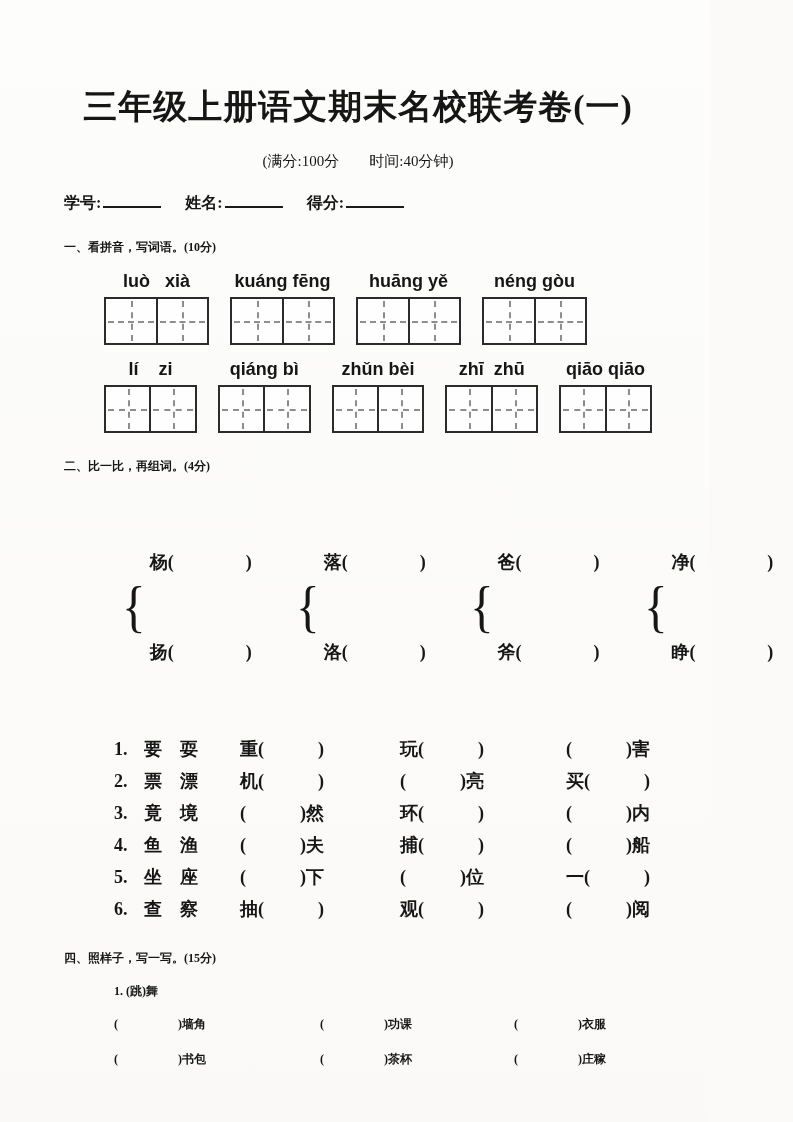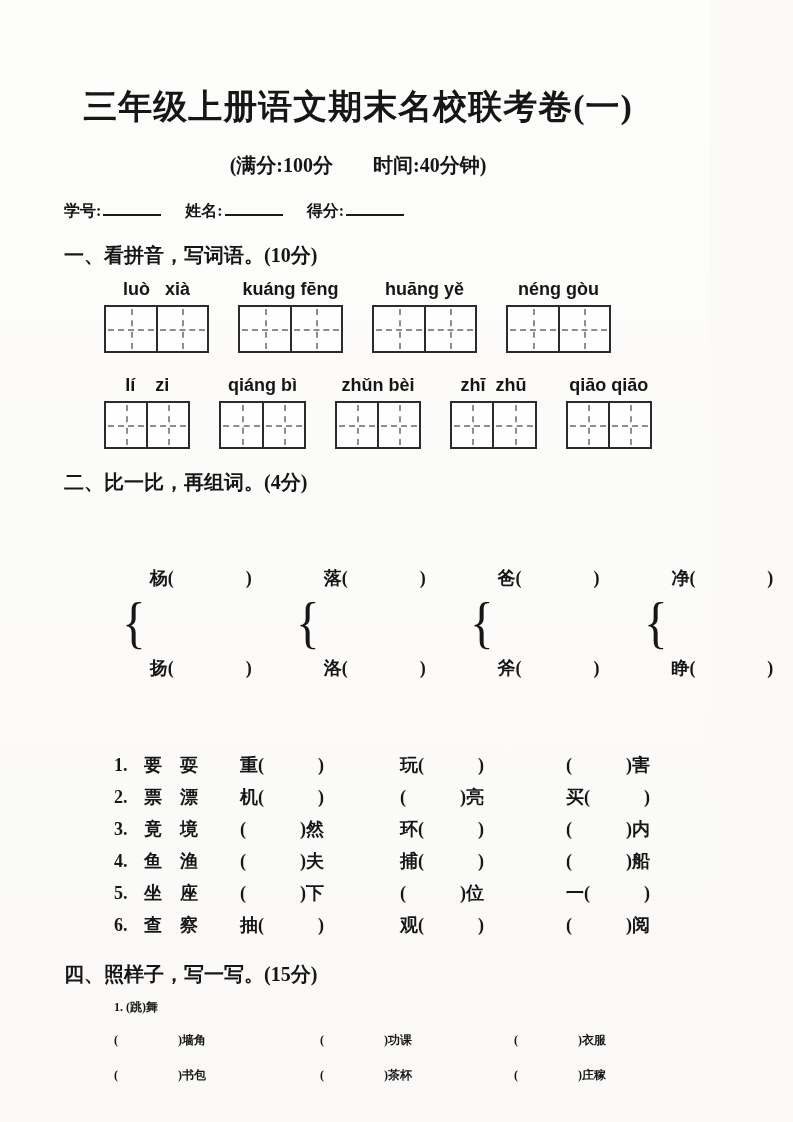--- a/index.html
+++ b/index.html
@@ -7,32 +7,32 @@
   body {
     width:793px; height:1122px;
     font-family:"Liberation Serif", serif;
     color:#161616;
     overflow:hidden;
   }
   .page { width:710px; height:1122px; padding:84px 58px 12px 64px;
           background:linear-gradient(180deg,#fdfdfc 0%,#faf9f8 100%); }
 
   .title { text-align:center; font-size:34px; font-weight:900; letter-spacing:1px; }
-  .subtitle { text-align:center; font-size:20px; font-weight:700; margin-top:22px; }
+  .subtitle { text-align:center; font-size:15px; font-weight:400; margin-top:22px; }
 
   .student-line { font-size:16px; font-weight:700; margin-top:22px; }
   .blank { display:inline-block; width:58px; height:5px;
            border-bottom:2px solid #1b1b1b; margin:0 24px 0 2px; }
   .blank.last { margin-right:0; }
 
-  .sec-heading { font-size:20px; font-weight:800; margin-top:20px; line-height:26px; }
+  .sec-heading { font-size:12px; font-weight:800; margin-top:20px; line-height:26px; }
 
   
   .pinyin-grid { margin:2px 0 0 40px; }
-  .py-row { display:flex; gap:29px; margin-top:9px; }
+  .py-row { display:flex; gap:21px; margin-top:9px; }
   .py-block { width:105px; }
   .py { font-family:"Liberation Sans", sans-serif; font-size:18px; font-weight:700;
         text-align:center; white-space:pre; margin-bottom:4px; line-height:24px; }
   .tian-box { height:48px; border:2px solid #2b2b2b; display:flex; background:#fefefe; }
   .cell { flex:1; position:relative; }
   .cell + .cell { border-left:2px solid #2b2b2b; }
   .cell::before { content:''; position:absolute; top:2px; bottom:2px; left:50%;
                   border-left:2px dashed #8d8d8d; }
   .cell::after  { content:''; position:absolute; left:2px; right:2px; top:50%;
                   border-top:2px dashed #8d8d8d; }
@@ -92,21 +92,21 @@
             </div>
         </div>
         <div class="py-block">
           <div class="py">néng gòu</div>
           <div class="tian-box">
               <div class="cell"></div>
               <div class="cell"></div>
             </div>
         </div>
       </div>
-      <div class="py-row" style="margin-top:20px;">
+      <div class="py-row" style="margin-top:12px;">
         <div class="py-block">
           <div class="py">lí    zi</div>
           <div class="tian-box">
               <div class="cell"></div>
               <div class="cell"></div>
             </div>
         </div>
         <div class="py-block">
           <div class="py">qiáng bì</div>
           <div class="tian-box">

